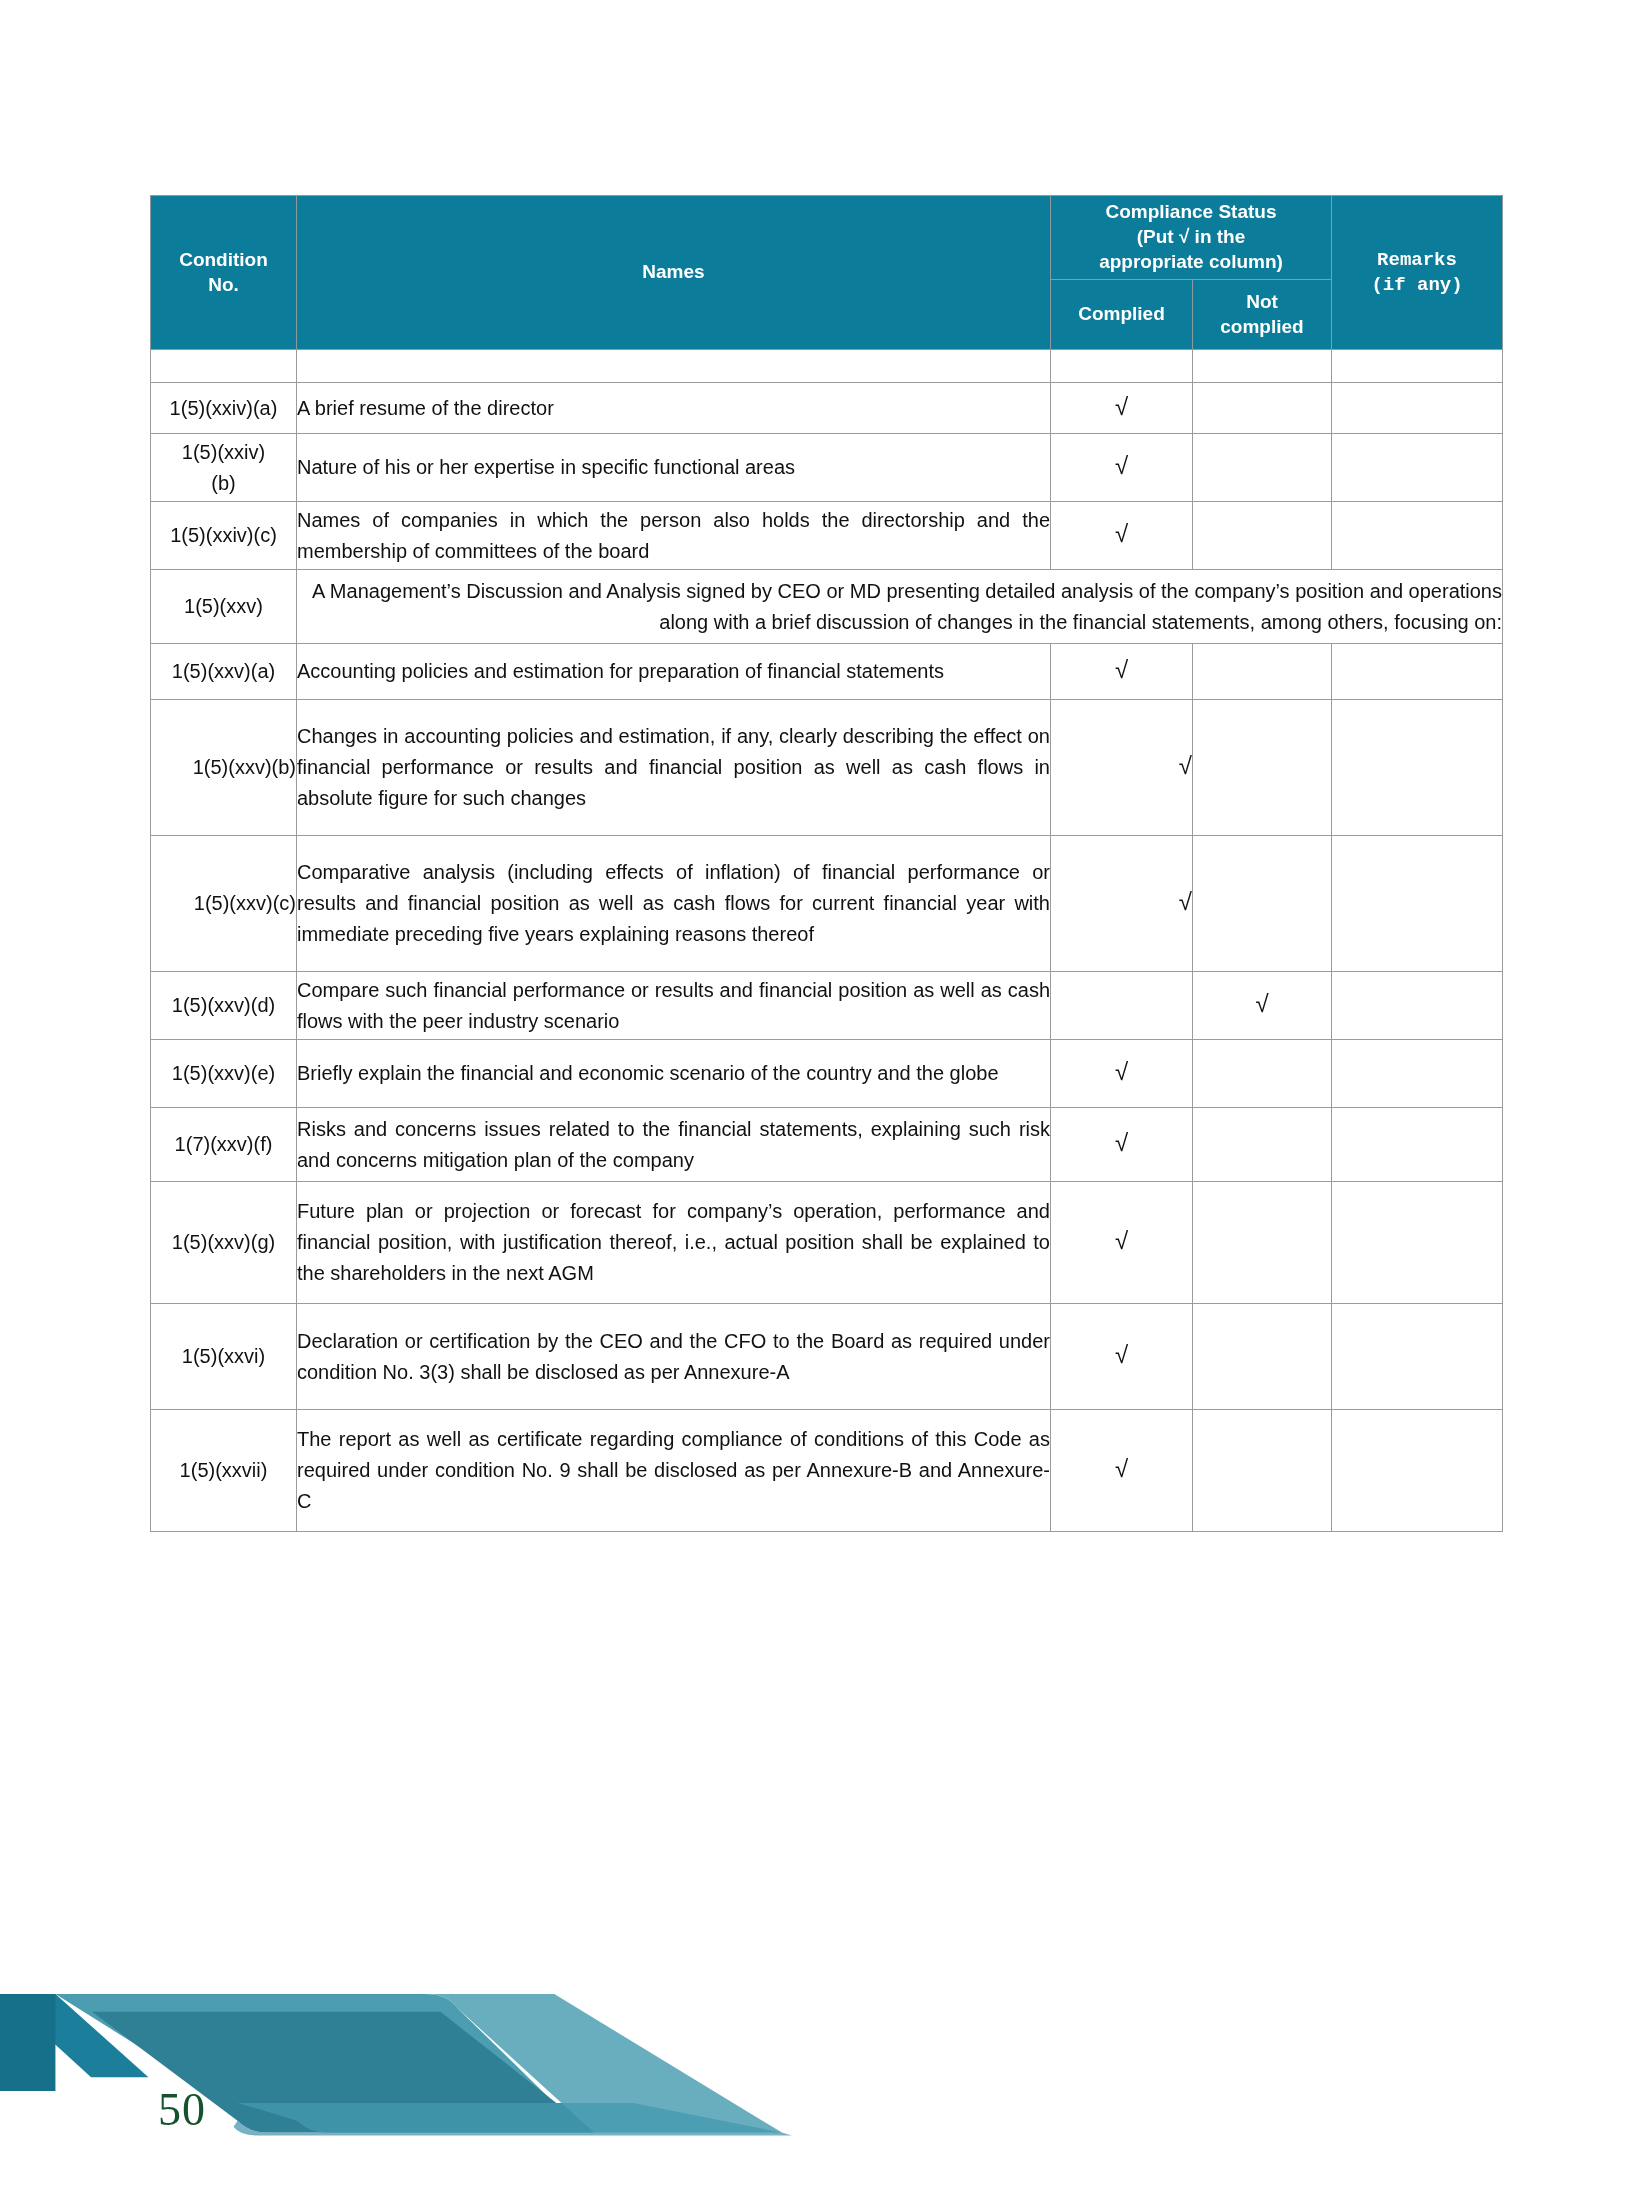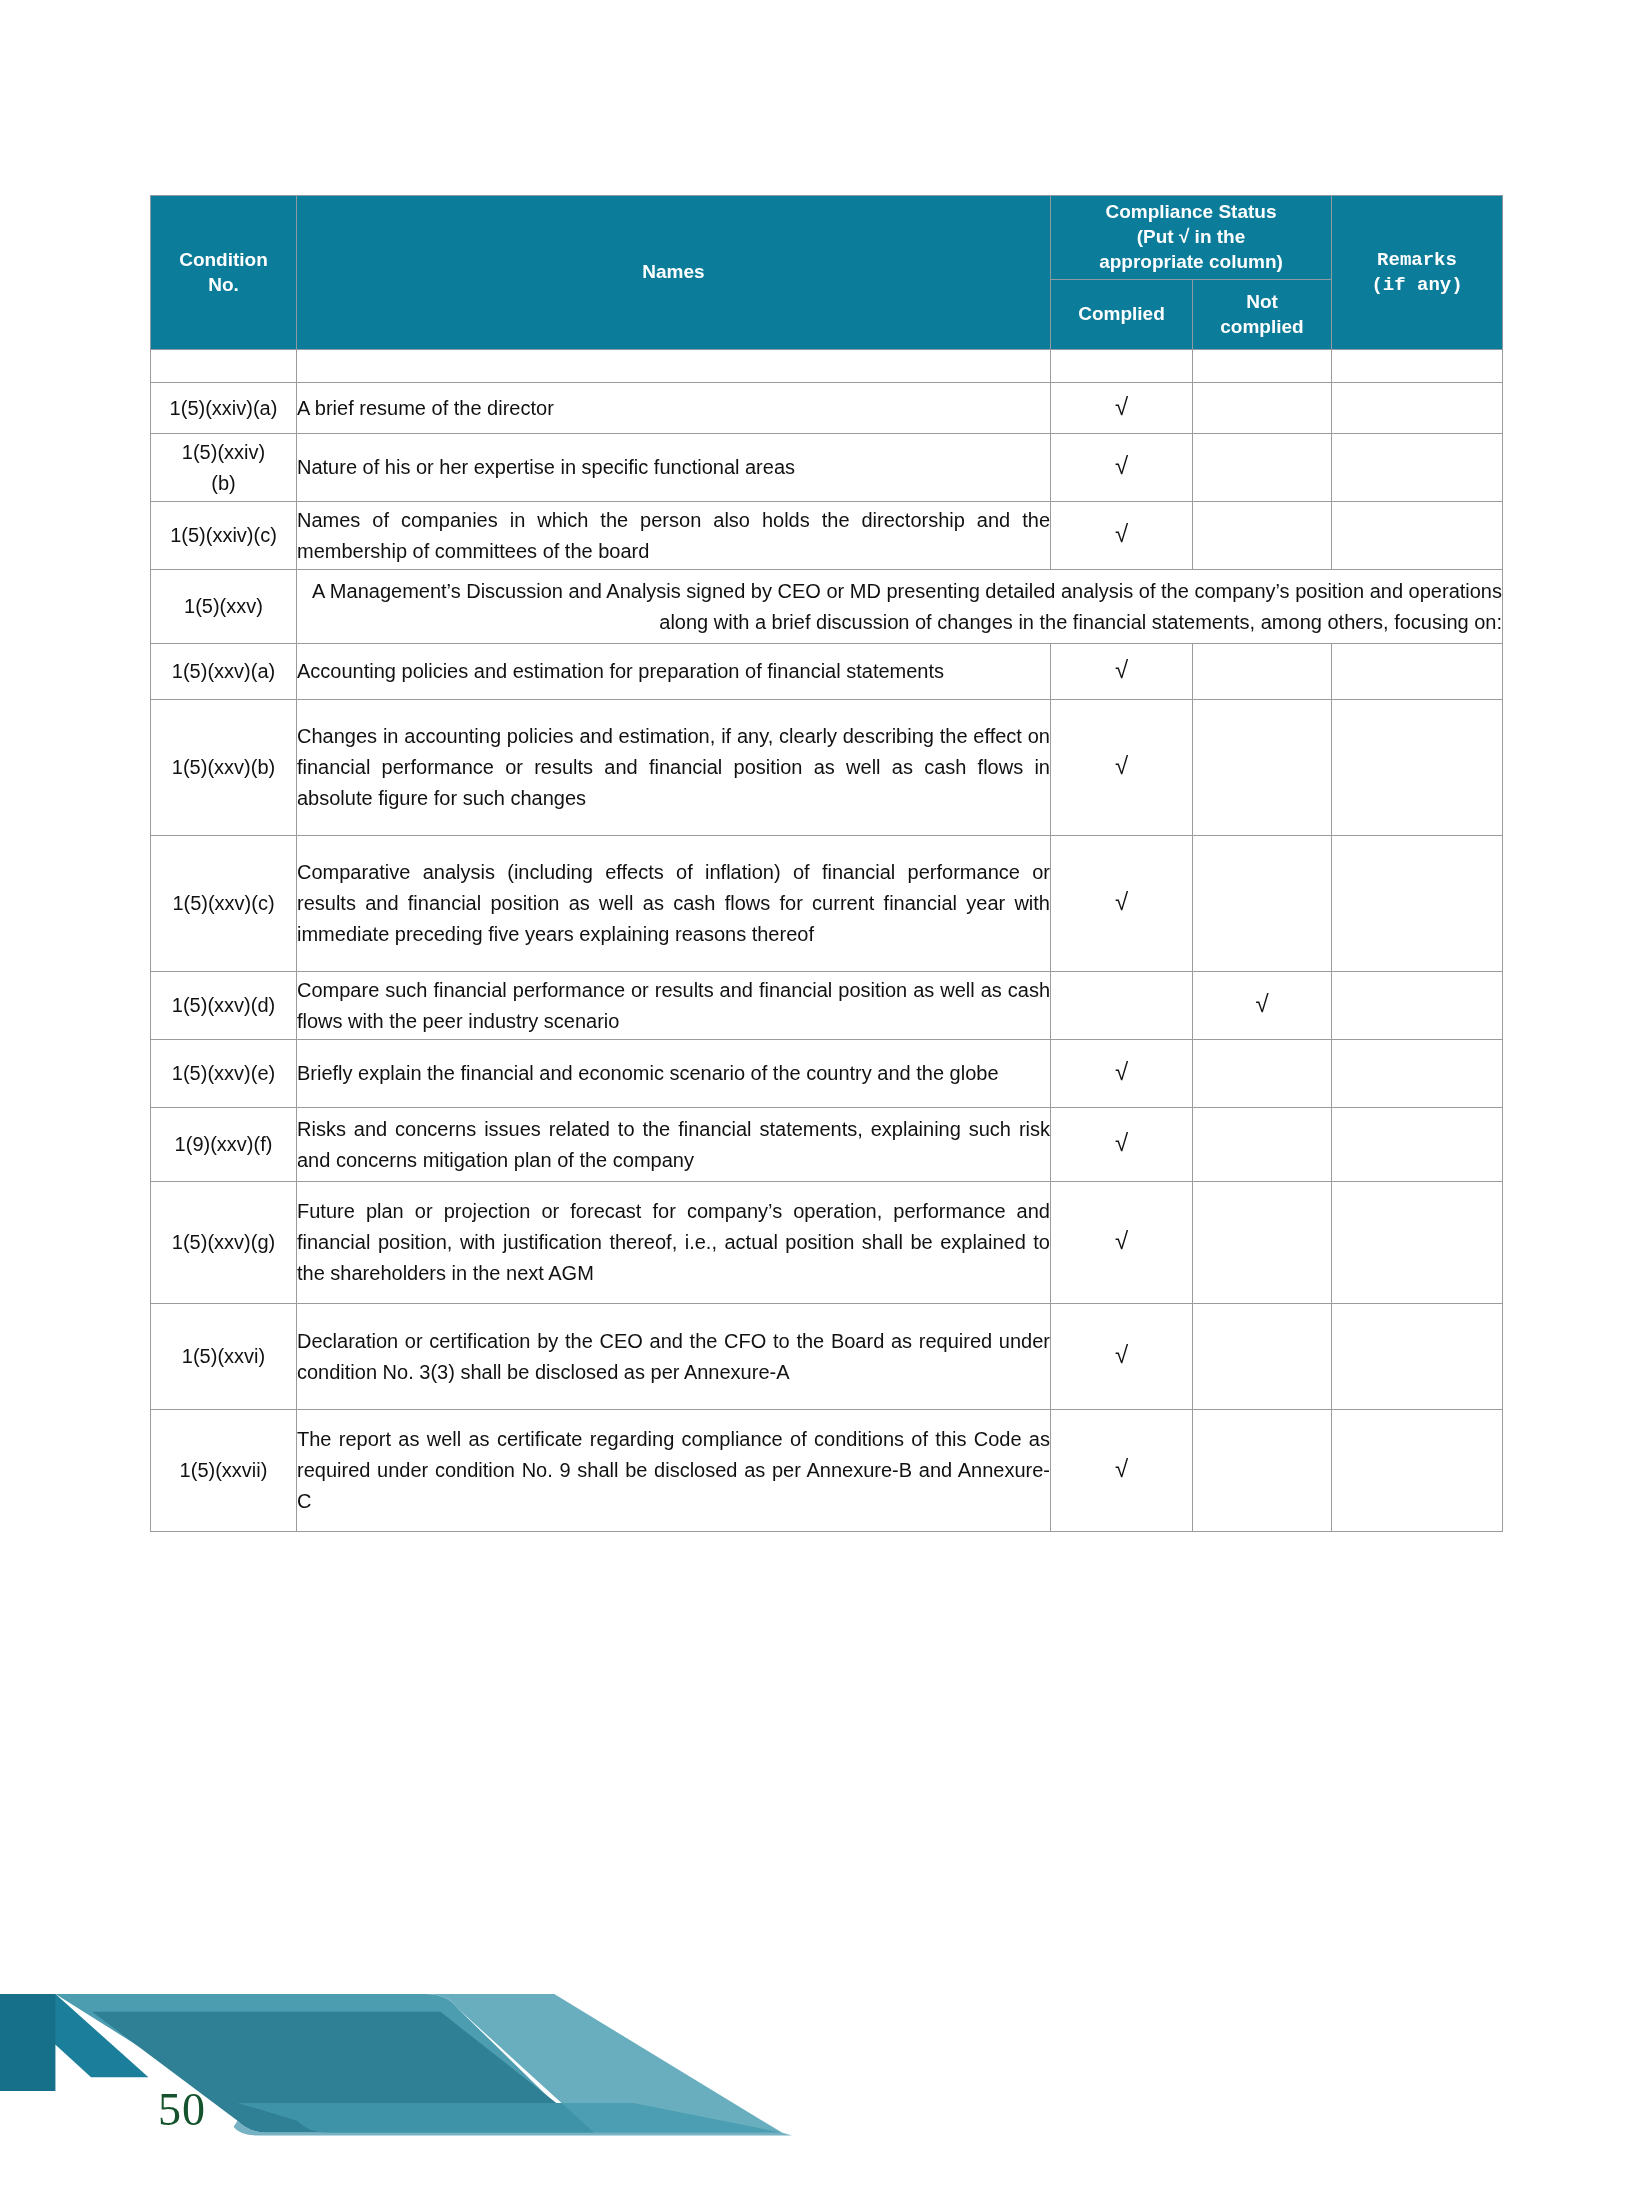--- a/index.html
+++ b/index.html
@@ -103,21 +103,21 @@
   }
 
   
   tr.r-blank td   { height: 32px; }
   tr.h54 td       { height: 50px; }
   tr.h60 td       { height: 55px; }
   tr.h72 td       { height: 67px; }
   tr.h78 td       { height: 73px; }
   tr.h110 td      { height: 105px; }
   tr.h126 td      { height: 121px; }
-  tr.h140 td      { height: 135px; }
+  tr.h140 td      { height: 135px; text-align: right; }
 
   
   .footer {
     position: absolute;
     left: 0;
     bottom: 0;
     width: 1649px;
     height: 228px;
   }
   .footer svg { display: block; }
@@ -247,21 +247,21 @@
             <td class="remark"><span></span></td>
           </tr>
           <tr class="h72">
             <td class="cond"><span>1(5)(xxv)(e)</span></td>
             <td class="title"><span>Briefly explain the financial and economic scenario of the country and the globe</span></td>
             <td class="tick"><span class="tick-mark">√</span></td>
             <td class="tick"><span class="tick-mark"></span></td>
             <td class="remark"><span></span></td>
           </tr>
           <tr class="h78">
-            <td class="cond"><span>1(9)(xxv)(f)</span></td>
+            <td class="cond"><span>1(7)(xxv)(f)</span></td>
             <td class="title justify"><span>Risks and concerns issues related to the financial statements, explaining such risk and concerns mitigation plan of the company</span></td>
             <td class="tick"><span class="tick-mark">√</span></td>
             <td class="tick"><span class="tick-mark"></span></td>
             <td class="remark"><span></span></td>
           </tr>
           <tr class="h126">
             <td class="cond"><span>1(5)(xxv)(g)</span></td>
             <td class="title justify"><span>Future plan or projection or forecast for company’s operation, performance and financial position, with justification thereof, i.e., actual position shall be explained to the shareholders in the next AGM</span></td>
             <td class="tick"><span class="tick-mark">√</span></td>
             <td class="tick"><span class="tick-mark"></span></td>

